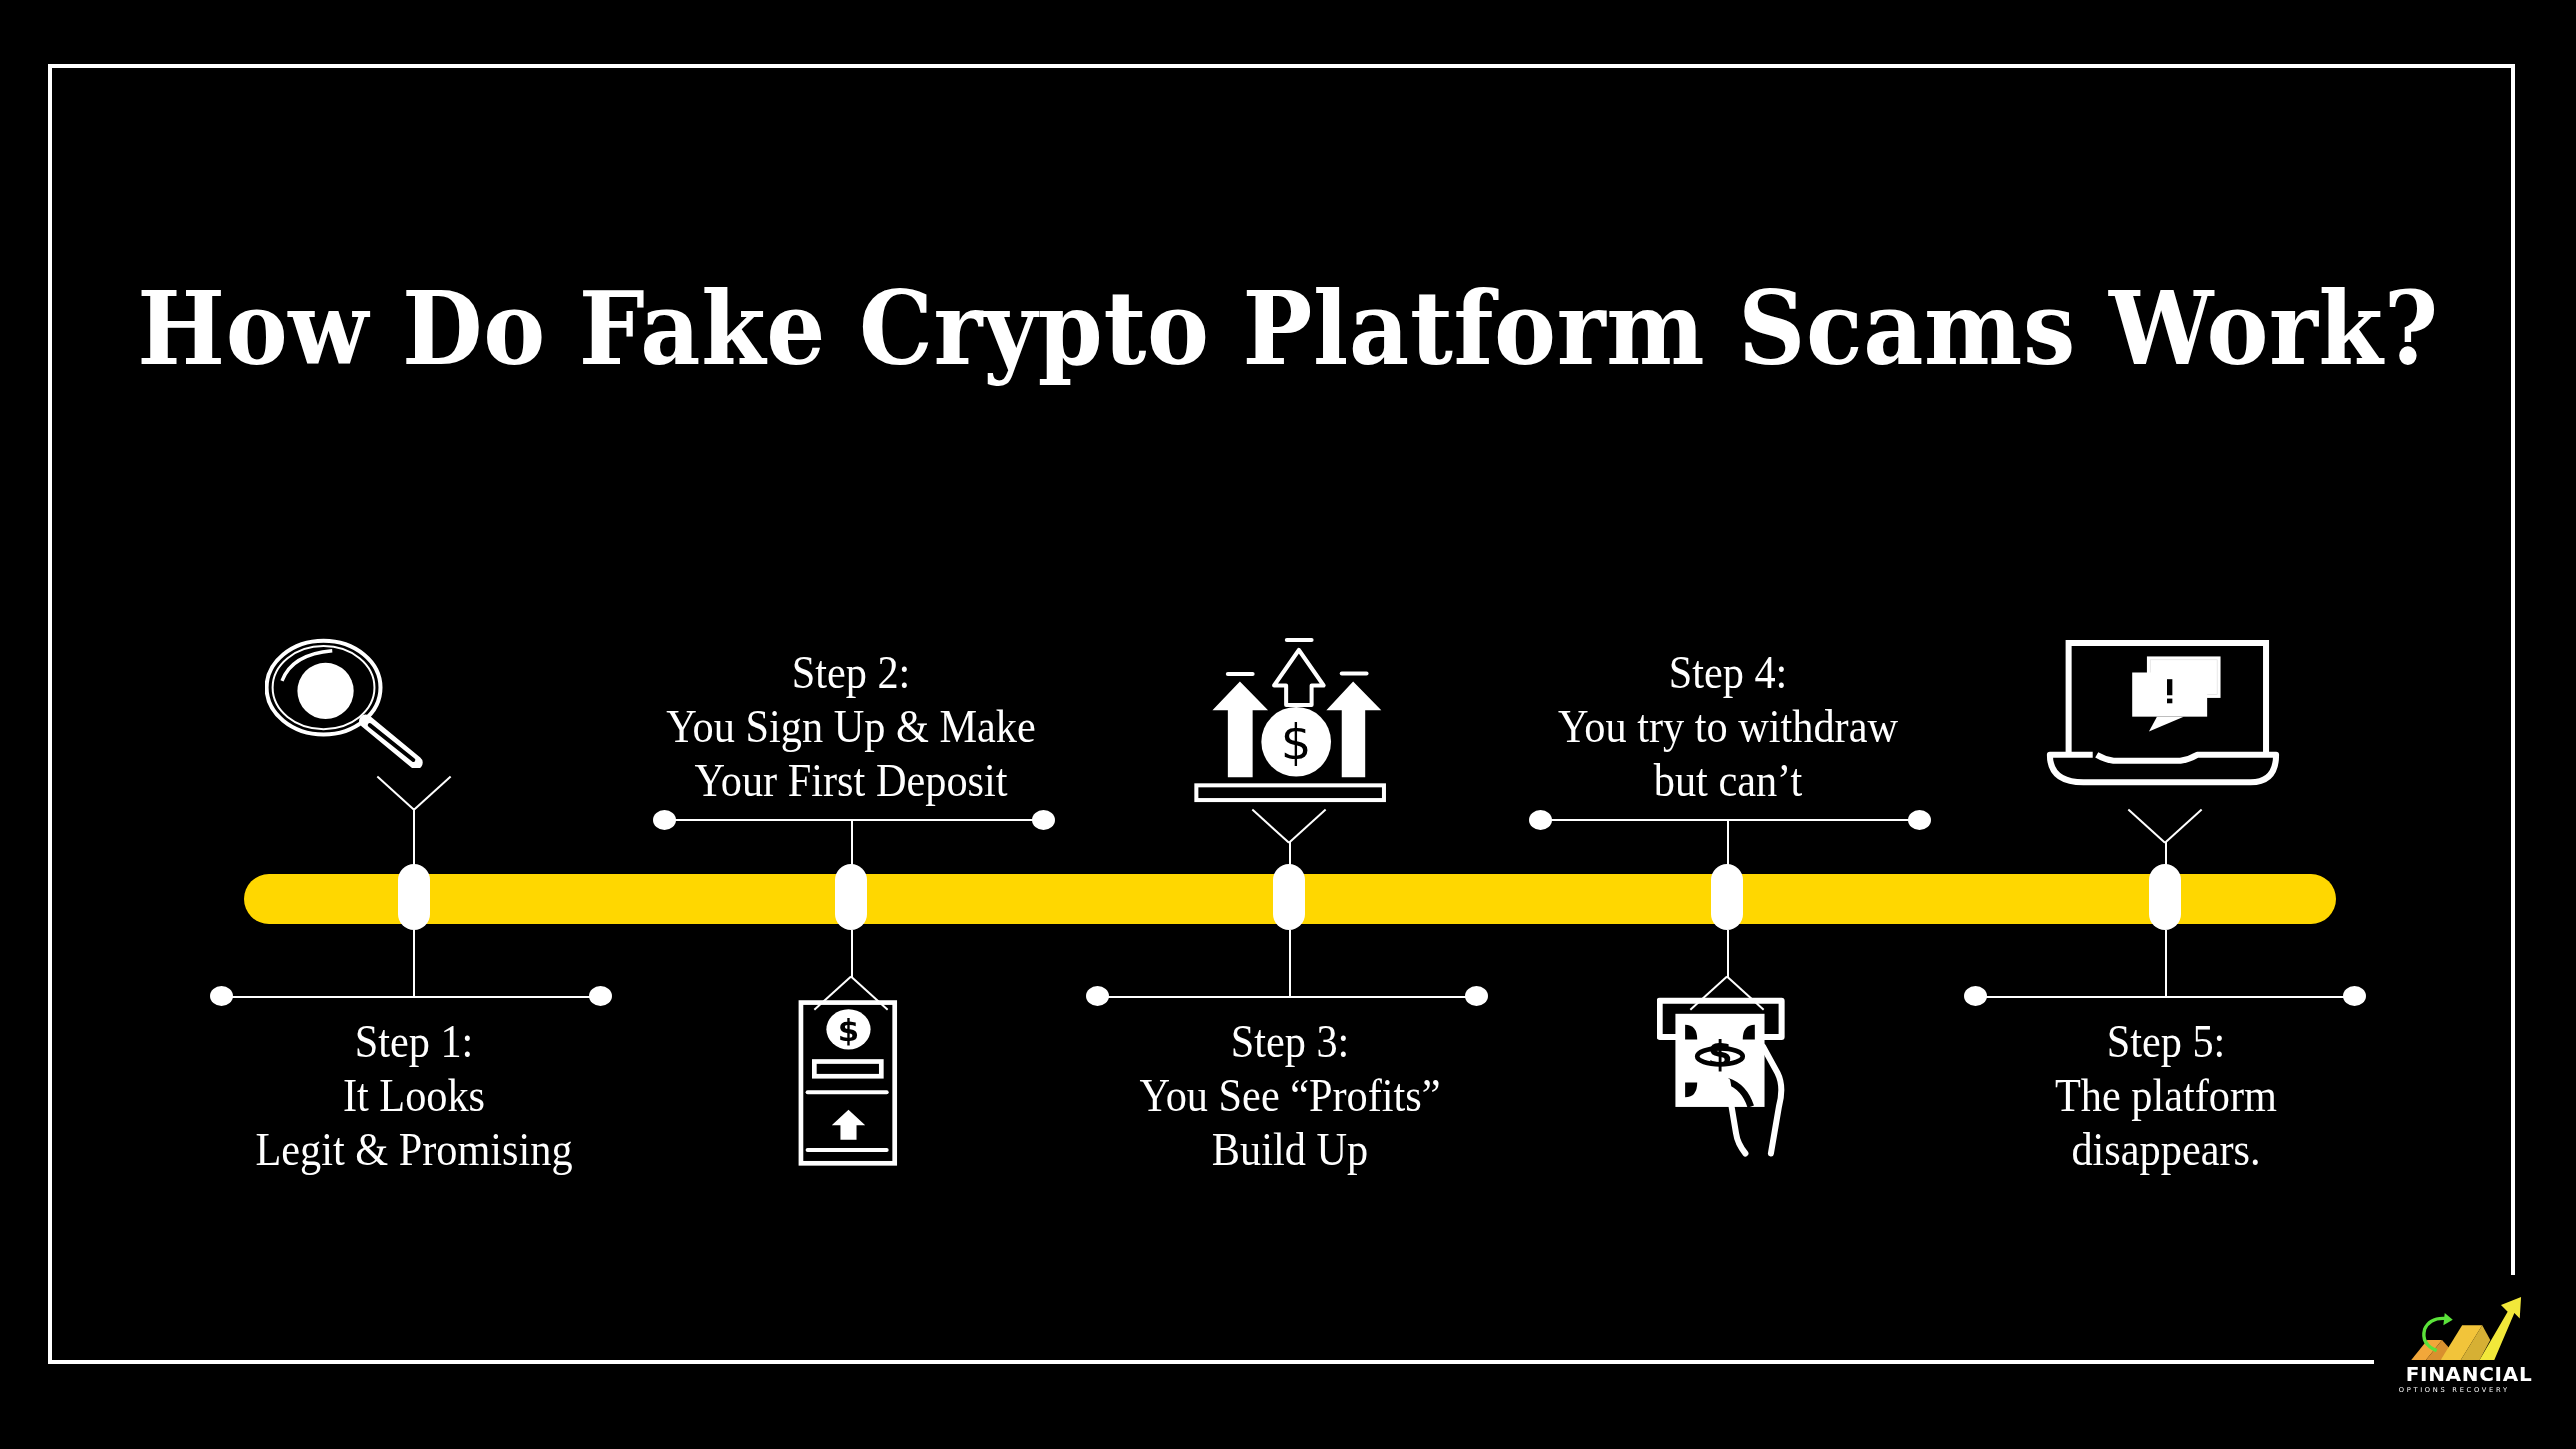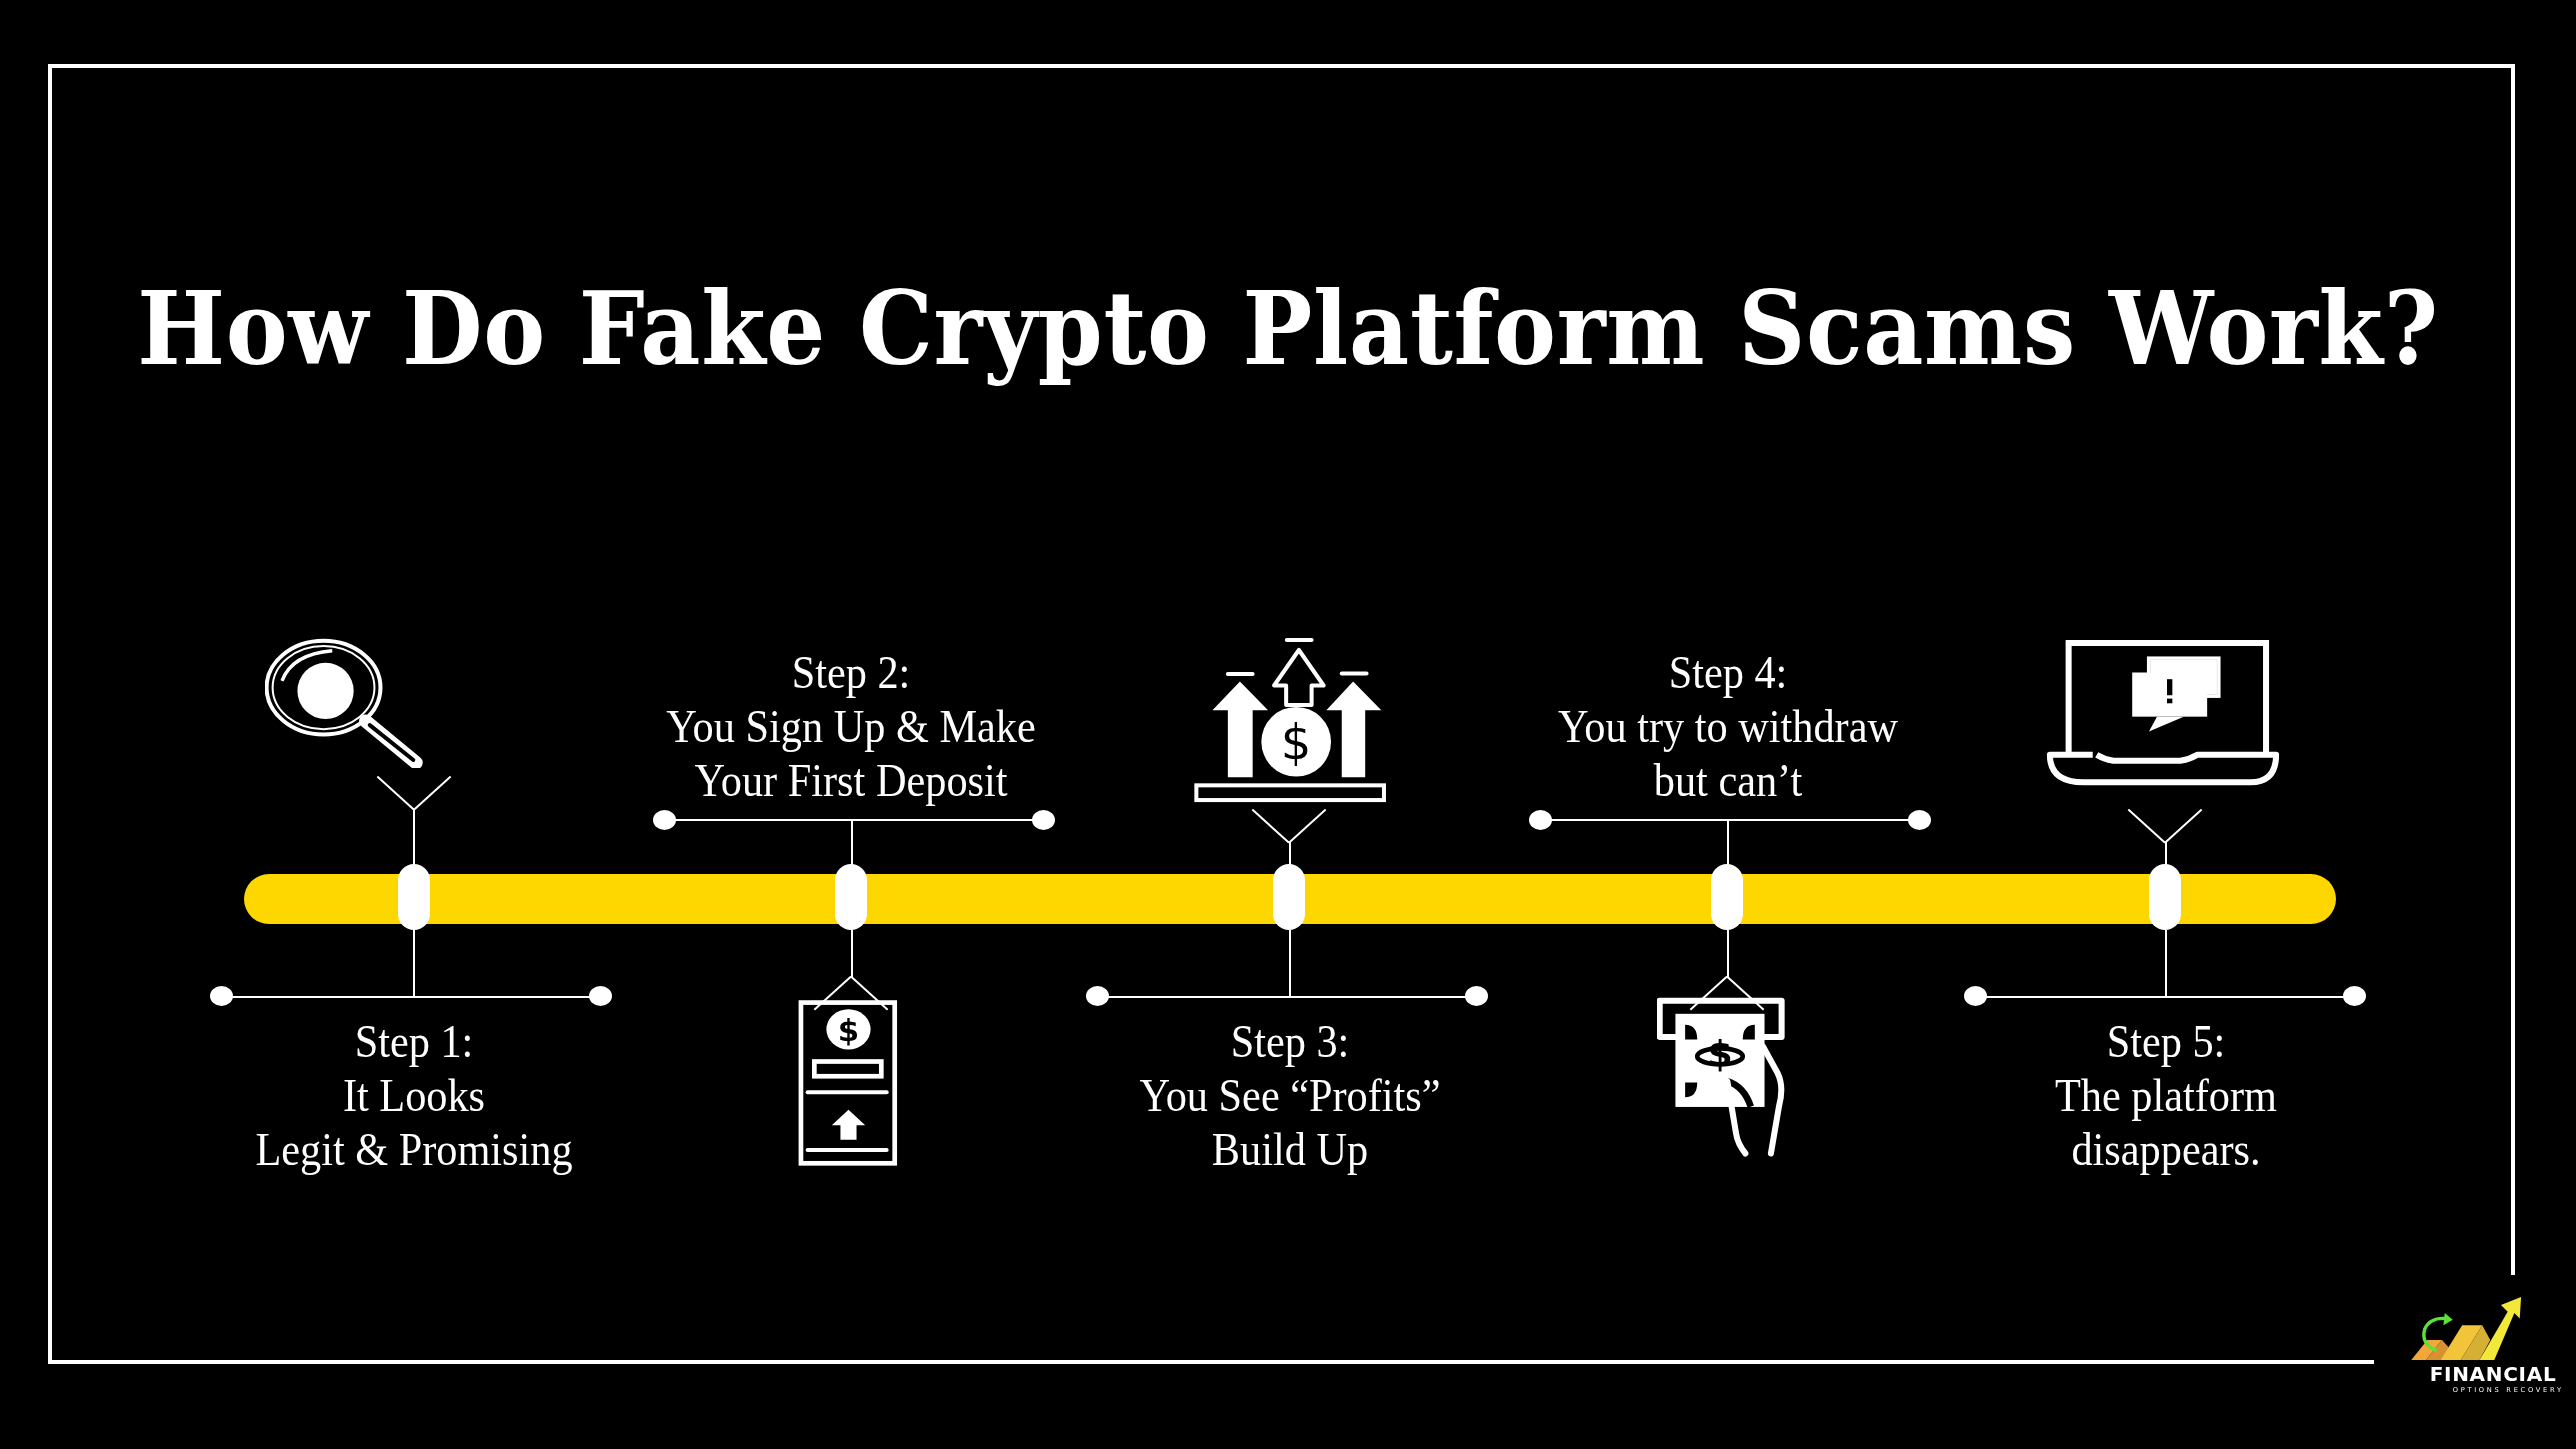--- a/index.html
+++ b/index.html
@@ -28,21 +28,21 @@
   .hline { height: 2px; background: #fff; }
   .dot { width: 23px; height: 20px; border-radius: 50%; background: #fff; }
 
   
   .step-text { width: 470px; text-align: center; font-size: 47px; line-height: 54px;
                font-family: "Liberation Serif", "DejaVu Serif", serif;
                transform: scaleX(0.9); transform-origin: center; }
   .step-text div { white-space: nowrap; }
 
   
-  .logo-word { font-family: "DejaVu Sans", "Liberation Sans", sans-serif; font-weight: bold; color: #fff; margin-left: 24px; }
+  .logo-word { font-family: "DejaVu Sans", "Liberation Sans", sans-serif; font-weight: bold; color: #fff; }
 </style>
 </head>
 <body>
 
 <div class="abs frame-top"></div>
 <div class="abs frame-left"></div>
 <div class="abs frame-right"></div>
 <div class="abs frame-bottom"></div>
 
 <div class="abs title">How Do Fake Crypto Platform Scams Work?</div>
@@ -207,15 +207,15 @@
   <svg class="abs" style="left:19px; top:4px;" width="121" height="77" viewBox="0 0 180 115">
     <path d="M6 112 L30 82 L52 82 L28 112 Z" fill="#F2A73A"></path>
     <path d="M28 112 L52 82 L66 98 L50 112 Z" fill="#D9902E"></path>
     <path d="M50 112 L82 60 L112 60 L80 112 Z" fill="#F2C43A"></path>
     <path d="M80 112 L112 60 L124 82 L108 112 Z" fill="#D6B034"></path>
     <path d="M108 112 L150 40 L140 30 L170 18 L168 50 L160 42 L130 112 Z" fill="#F2E83A"></path>
     <path d="M44 98 Q20 88 26 66 Q34 48 58 50" fill="none" stroke="#5BE23A" stroke-width="5"></path>
     <path d="M56 42 L68 52 L54 60 Z" fill="#5BE23A"></path>
   </svg>
   <div class="abs logo-word" style="left:12px; top:83px; width:138px; text-align:center; font-size:20px; line-height:20px; letter-spacing:0.7px;">FINANCIAL</div>
-  <div class="abs logo-word" style="left:10.7px; top:105px; width:141px; text-align:right; font-size:6.7px; line-height:8px; letter-spacing:2.7px; font-weight:normal;">OPTIONS RECOVERY</div>
+  <div class="abs logo-word" style="left:10.7px; top:105px; width:141px; text-align:left; font-size:6.7px; line-height:8px; letter-spacing:2.7px; font-weight:normal;">OPTIONS RECOVERY</div>
 </div>
 
 
 </body></html>

